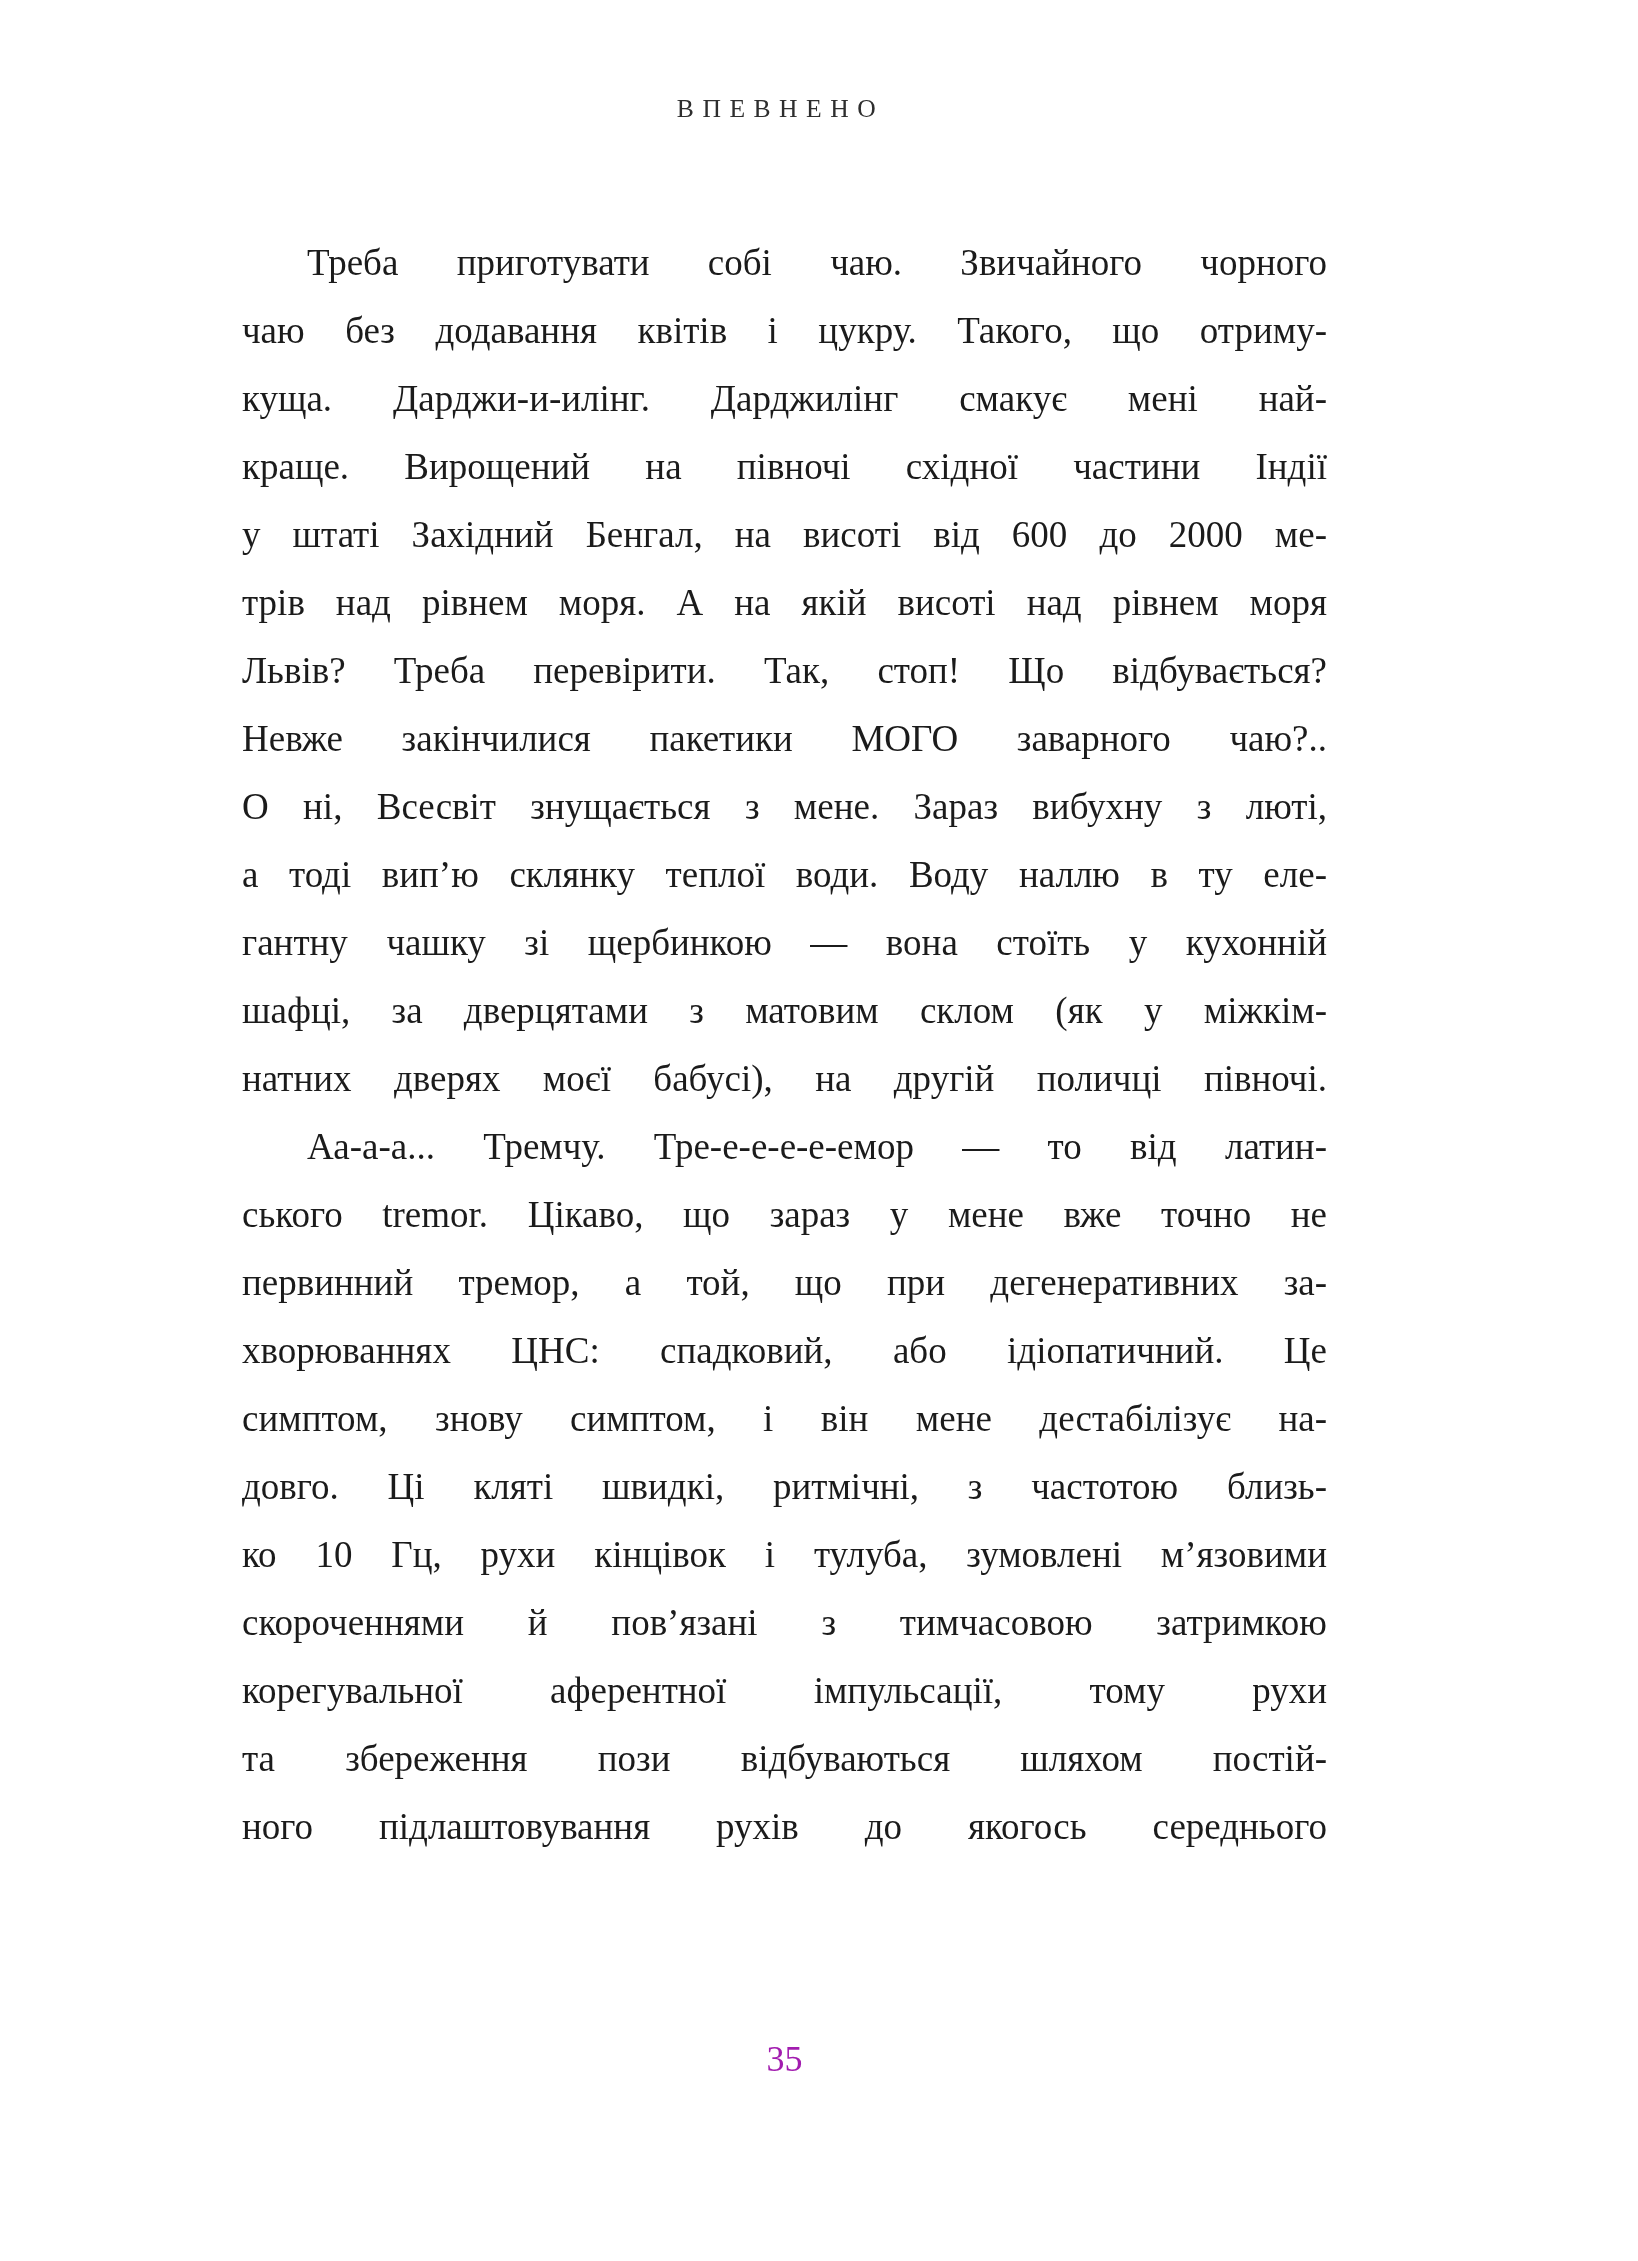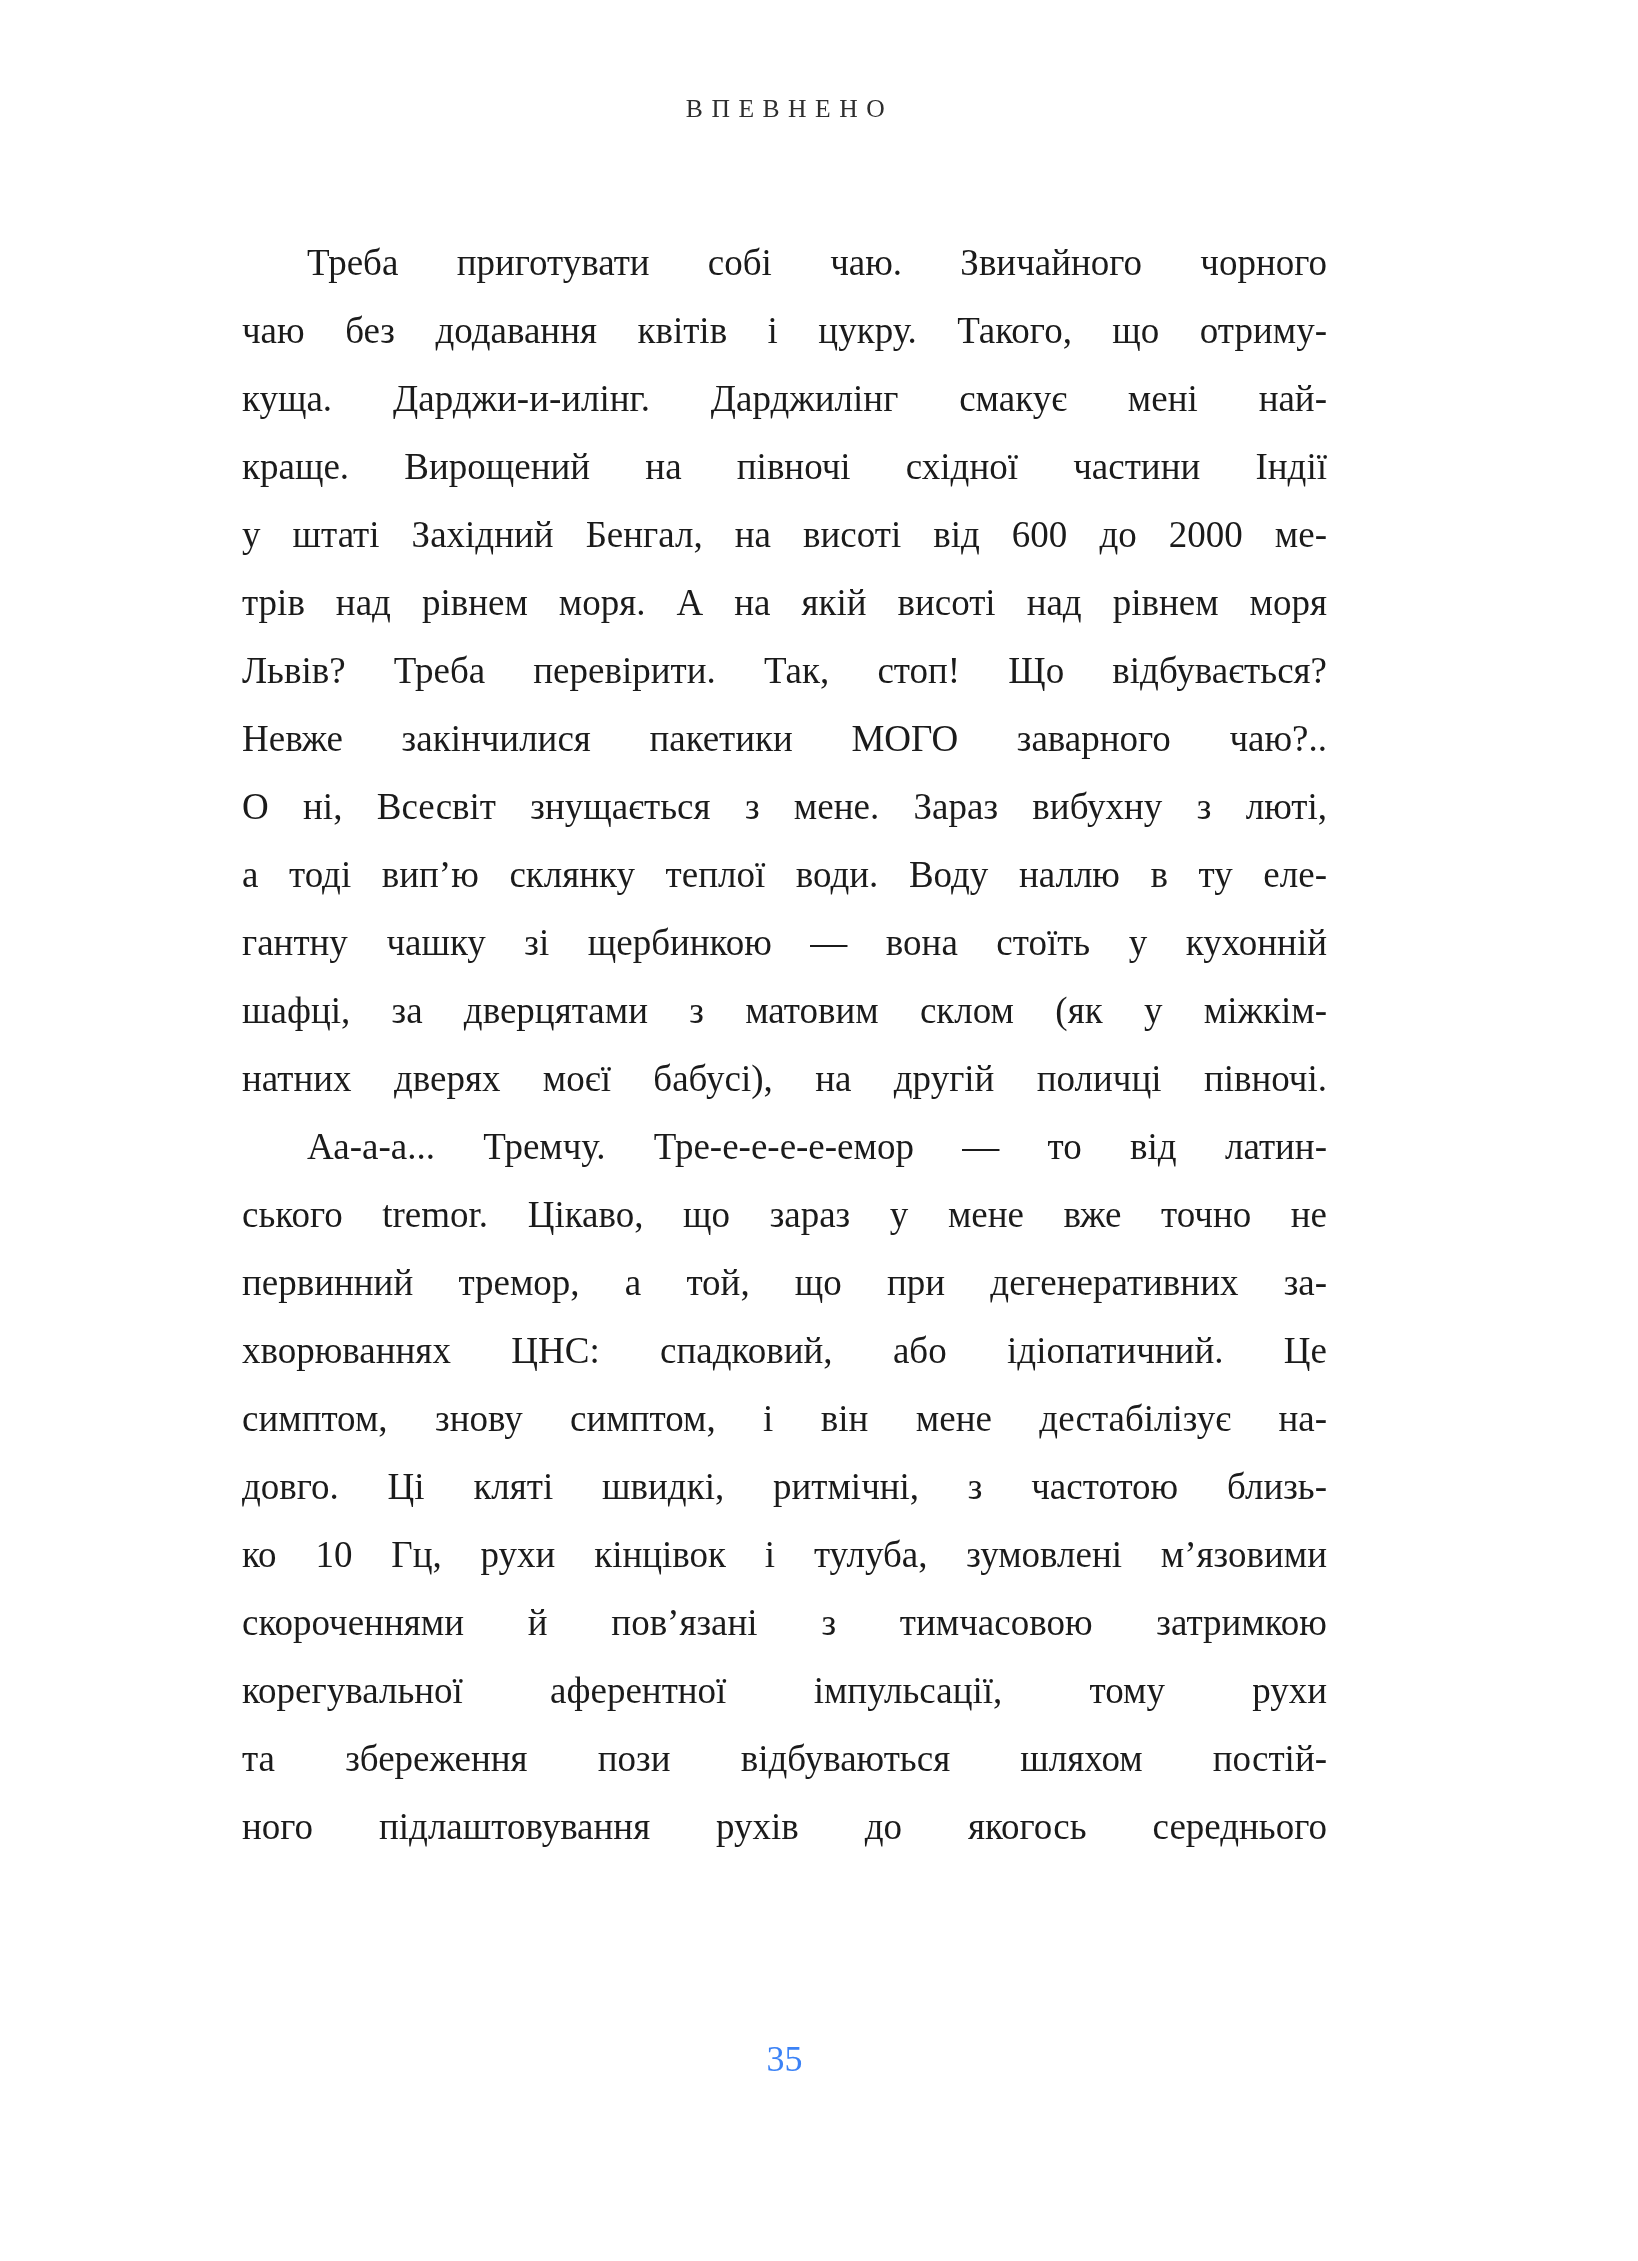--- a/index.html
+++ b/index.html
@@ -15,21 +15,21 @@
     color: #1b1b1b;
     overflow: hidden;
   }
   .page {
     position: absolute;
     inset: 0;
   }
   .running-head {
     position: absolute;
     top: 94px;
-    left: 247px;
+    left: 238px;
     width: 1085px;
     text-align: center;
     font-size: 25.6px;
     letter-spacing: 8.5px;
     color: #2e2e2e;
   }
   .text-block {
     position: absolute;
     top: 229px;
     left: 242px;
@@ -50,21 +50,21 @@
   }
   .italic {
   }
   .page-number {
     position: absolute;
     top: 2038px;
     left: 242px;
     width: 1085px;
     text-align: center;
     font-size: 36px;
-    color: #3b82f6;
+    color: #a21caf;
   }
 </style>
 </head>
 <body>
 
 <div class="page">
   <div class="running-head">ВПЕВНЕНО</div>
 
   <div class="text-block">
       <div class="line indent"><span>Треба приготувати собі чаю. Звичайного чорного</span></div>

